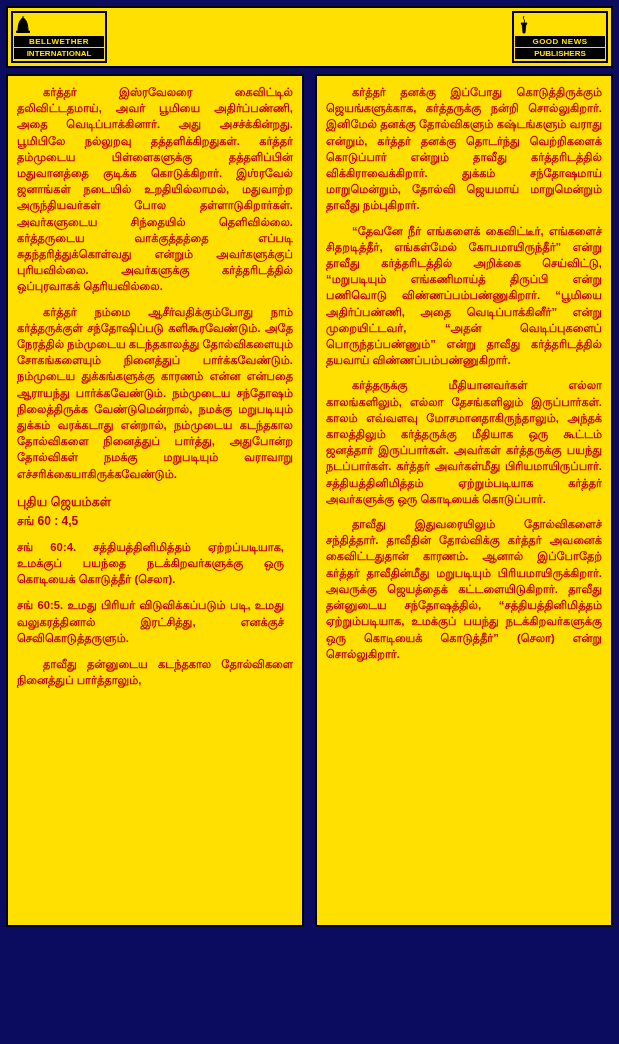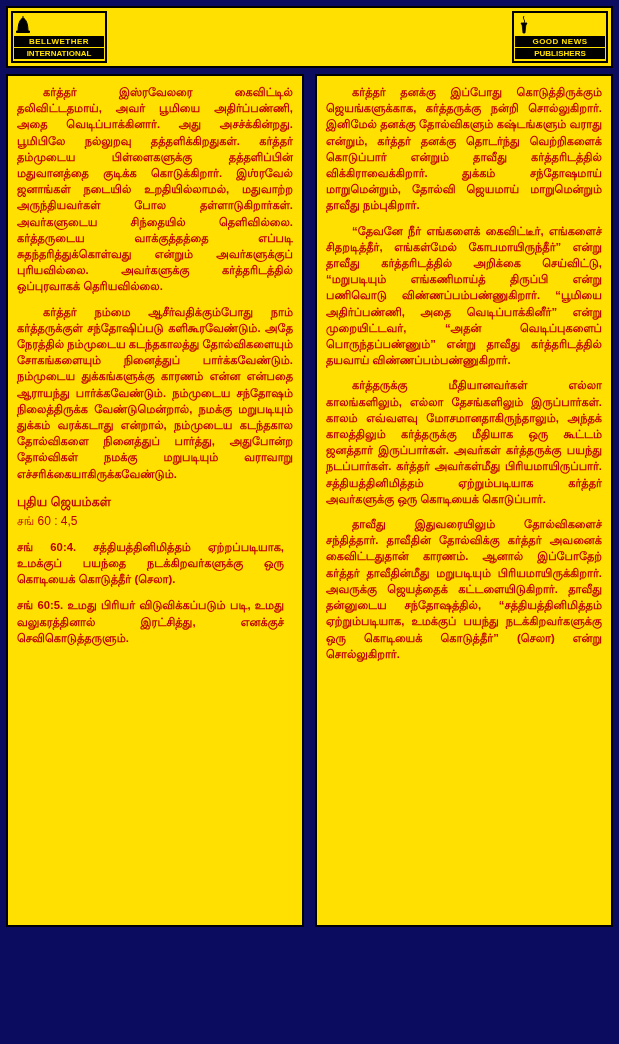--- a/index.html
+++ b/index.html
@@ -117,21 +117,21 @@
     color: #c00000;
     font-size: 12.5px;
     font-weight: bold;
     text-indent: 0;
     line-height: 17px;
   }
   p.subheading {
     margin: 0 0 10px 0;
     color: #c00000;
     font-size: 12px;
-    font-weight: normal;
+    font-weight: bold;
     text-indent: 0;
     line-height: 16px;
   }
   p.verse {
     margin: 0 9px 10px 0;
     color: #c00000;
     font-size: 11.3px;
     line-height: 16.2px;
     text-align: justify;
     text-indent: 0;
@@ -170,20 +170,21 @@
 
   </div>
 
   <div class="col col-left">
     <p class="para">கர்த்தர் இஸ்ரவேலரை கைவிட்டில் தலிவிட்டதமாய், அவர் பூமியை அதிர்ப்பண்ணி, அதை வெடிப்பாக்கினார். அது அசச்க்கின்றது. பூமிபிலே நல்லுறவு தத்தளிக்கிறதுகள். கர்த்தர் தம்முடைய பிள்ளைகளுக்கு தத்தளிப்பின் மதுவானத்தை குடிக்க கொடுக்கிறார். இஶ்ரவேல் ஜனாங்கள் நடையில் உறதியில்லாமல், மதுவாற்ற அருந்தியவர்கள் போல தள்ளாடுகிறார்கள். அவர்களுடைய சிந்தையில் தெளிவில்லை. கர்த்தருடைய வாக்குத்தத்தை எப்படி சுதந்தரித்துக்கொள்வது என்றும் அவர்களுக்குப் புரியவில்லை. அவர்களுக்கு கர்த்தரிடத்தில் ஒப்புரவாகக் தெரியவில்லை.</p>
     <p class="para">கர்த்தர் நம்மை ஆசீர்வதிக்கும்போது நாம் கர்த்தருக்குள் சந்தோஷிப்படு களிகூரவேண்டும். அதே நேரத்தில் நம்முடைய கடந்தகாலத்து தோல்விகளையும் சோகங்களையும் நினைத்துப் பார்க்கவேண்டும். நம்முடைய துக்கங்களுக்கு காரணம் என்ன என்பதை ஆராயந்து பார்க்கவேண்டும். நம்முடைய சந்தோஷம் நிலைத்திருக்க வேண்டுமென்றால், நமக்கு மறுபடியும் துக்கம் வரக்கடாது என்றால், நம்முடைய கடந்தகால தோல்விகளை நினைத்துப் பார்த்து, அதுபோன்ற தோல்விகள் நமக்கு மறுபடியும் வராவாறு எச்சரிக்கையாகிருக்கவேண்டும்.</p>
     <p class="heading">புதிய ஜெயம்கள்</p>
     <p class="subheading">சங் 60 : 4,5</p>
     <p class="verse">சங் 60:4.  சத்தியத்தினிமித்தம் ஏற்றப்படியாக, உமக்குப் பயந்தை நடக்கிறவர்களுக்கு ஒரு கொடியைக் கொடுத்தீர் (செலா).</p>
     <p class="verse">சங் 60:5.  உமது பிரியர் விடுவிக்கப்படும் படி, உமது வலுகரத்தினால் இரட்சித்து, எனக்குச் செவிகொடுத்தருளும்.</p>
+    <p class="para">தாவீது தன்னுடைய கடந்தகால தோல்விகளை நினைத்துப் பார்த்தாலும்,</p>
   </div>
 
   <div class="col col-right">
     <p class="para">கர்த்தர் தனக்கு இப்போது கொடுத்திருக்கும் ஜெயங்களுக்காக, கர்த்தருக்கு நன்றி சொல்லுகிறார். இனிமேல் தனக்கு தோல்விகளும் கஷ்டங்களும் வராது என்றும், கர்த்தர் தனக்கு தொடர்ந்து வெற்றிகளைக் கொடுப்பார் என்றும் தாவீது கர்த்தரிடத்தில் விக்கிராவைக்கிறார். துக்கம் சந்தோஷமாய் மாறுமென்றும், தோல்வி ஜெயமாய் மாறுமென்றும் தாவீது நம்புகிறார்.</p>
     <p class="para quote">“தேவனே நீர் எங்களைக் கைவிட்டீர், எங்களைச் சிதறடித்தீர், எங்கள்மேல் கோபமாயிருந்தீர்” என்று தாவீது கர்த்தரிடத்தில் அறிக்கை செய்விட்டு, “மறுபடியும் எங்கணிமாய்த் திருப்பி என்று பணிவொடு விண்ணப்பம்பண்ணுகிறார். “பூமியை அதிர்ப்பண்ணி, அதை வெடிப்பாக்கினீர்” என்று முறையிட்டவர், “அதன் வெடிப்புகளைப் பொருந்தப்பண்ணும்” என்று தாவீது கர்த்தரிடத்தில் தயவாய் விண்ணப்பம்பண்ணுகிறார்.</p>
     <p class="para">கர்த்தருக்கு மீதியானவர்கள் எல்லா காலங்களிலும், எல்லா தேசங்களிலும் இருப்பார்கள். காலம் எவ்வளவு மோசமானதாகிருந்தாலும், அந்தக் காலத்திலும் கர்த்தருக்கு மீதியாக ஒரு கூட்டம் ஜனத்தார் இருப்பார்கள். அவர்கள் கர்த்தருக்கு பயந்து நடப்பார்கள். கர்த்தர் அவர்கள்மீது பிரியமாயிருப்பார். சத்தியத்தினிமித்தம் ஏற்றும்படியாக கர்த்தர் அவர்களுக்கு ஒரு கொடியைக் கொடுப்பார்.</p>
     <p class="para">தாவீது இதுவரையிலும் தோல்விகளைச் சந்தித்தார். தாவீதின் தோல்விக்கு கர்த்தர் அவனைக் கைவிட்டதுதான் காரணம். ஆனால் இப்போதேற் கர்த்தர் தாவீதின்மீது மறுபடியும் பிரியமாயிருக்கிறார். அவருக்கு ஜெயத்தைக் கட்டளையிடுகிறார். தாவீது தன்னுடைய சந்தோஷத்தில், “சத்தியத்தினிமித்தம் ஏற்றும்படியாக, உமக்குப் பயந்து நடக்கிறவர்களுக்கு ஒரு கொடியைக் கொடுத்தீர்” (செலா) என்று சொல்லுகிறார்.</p>
   </div>
 
 </div>

